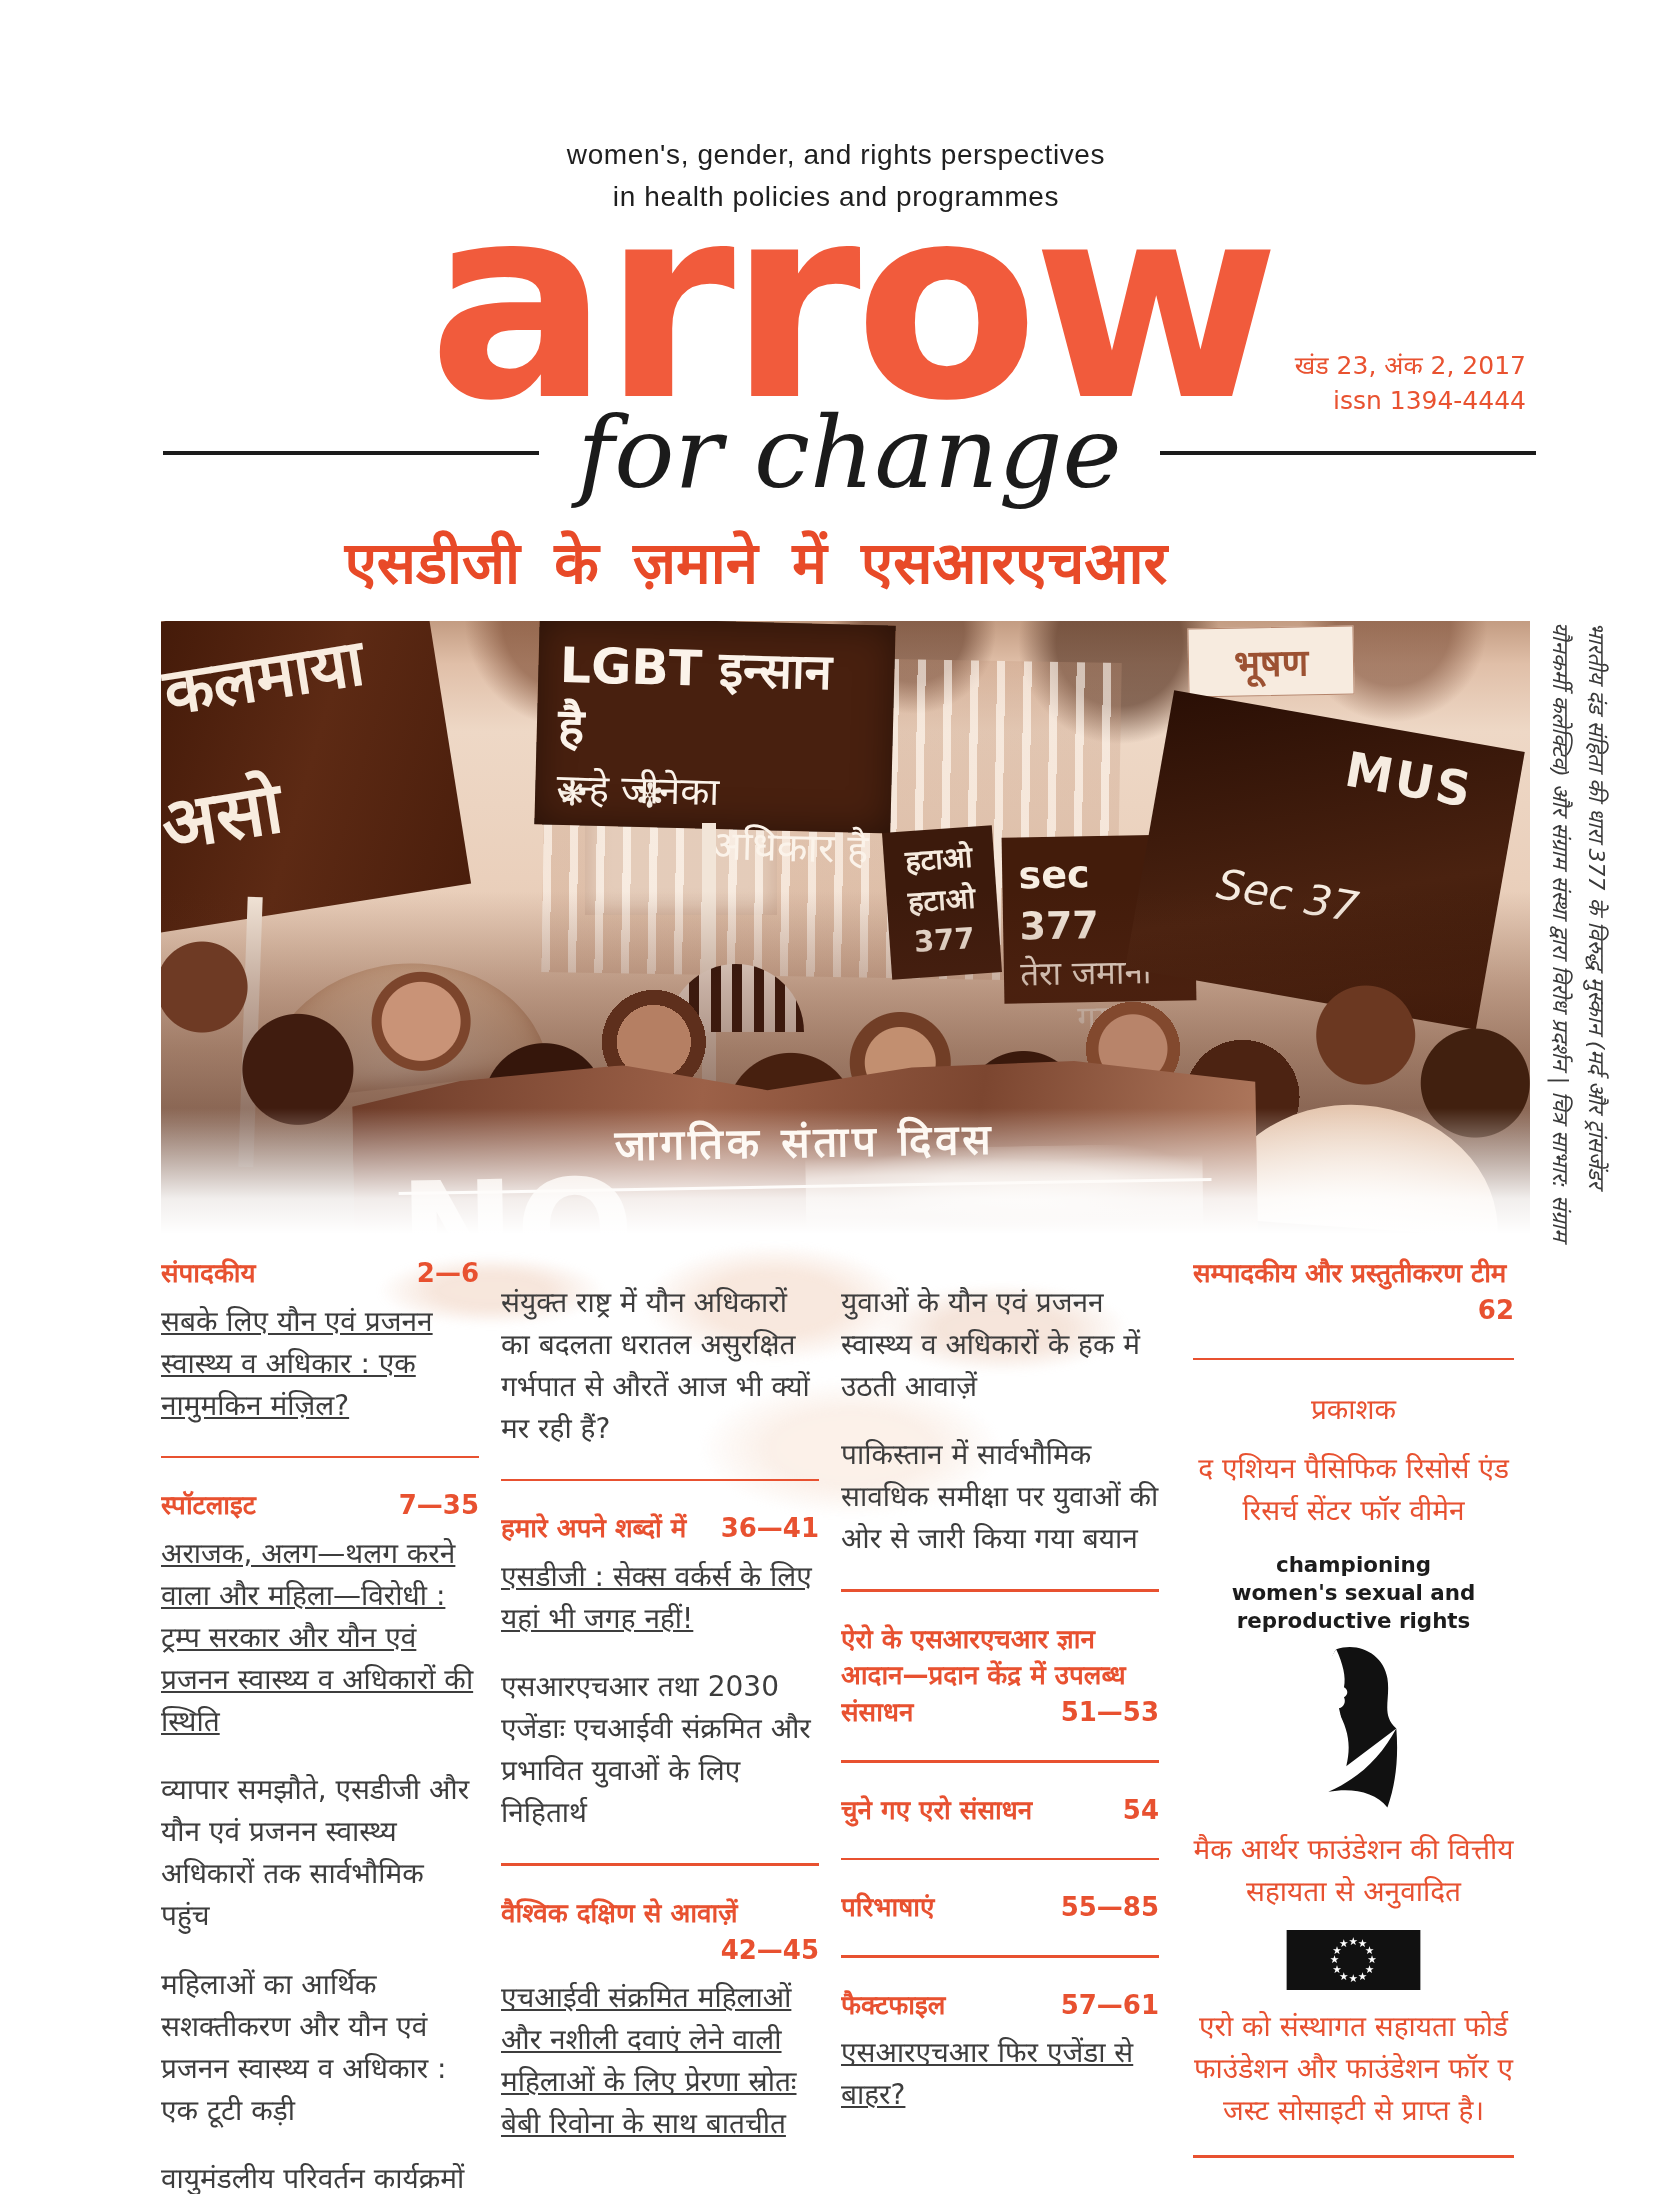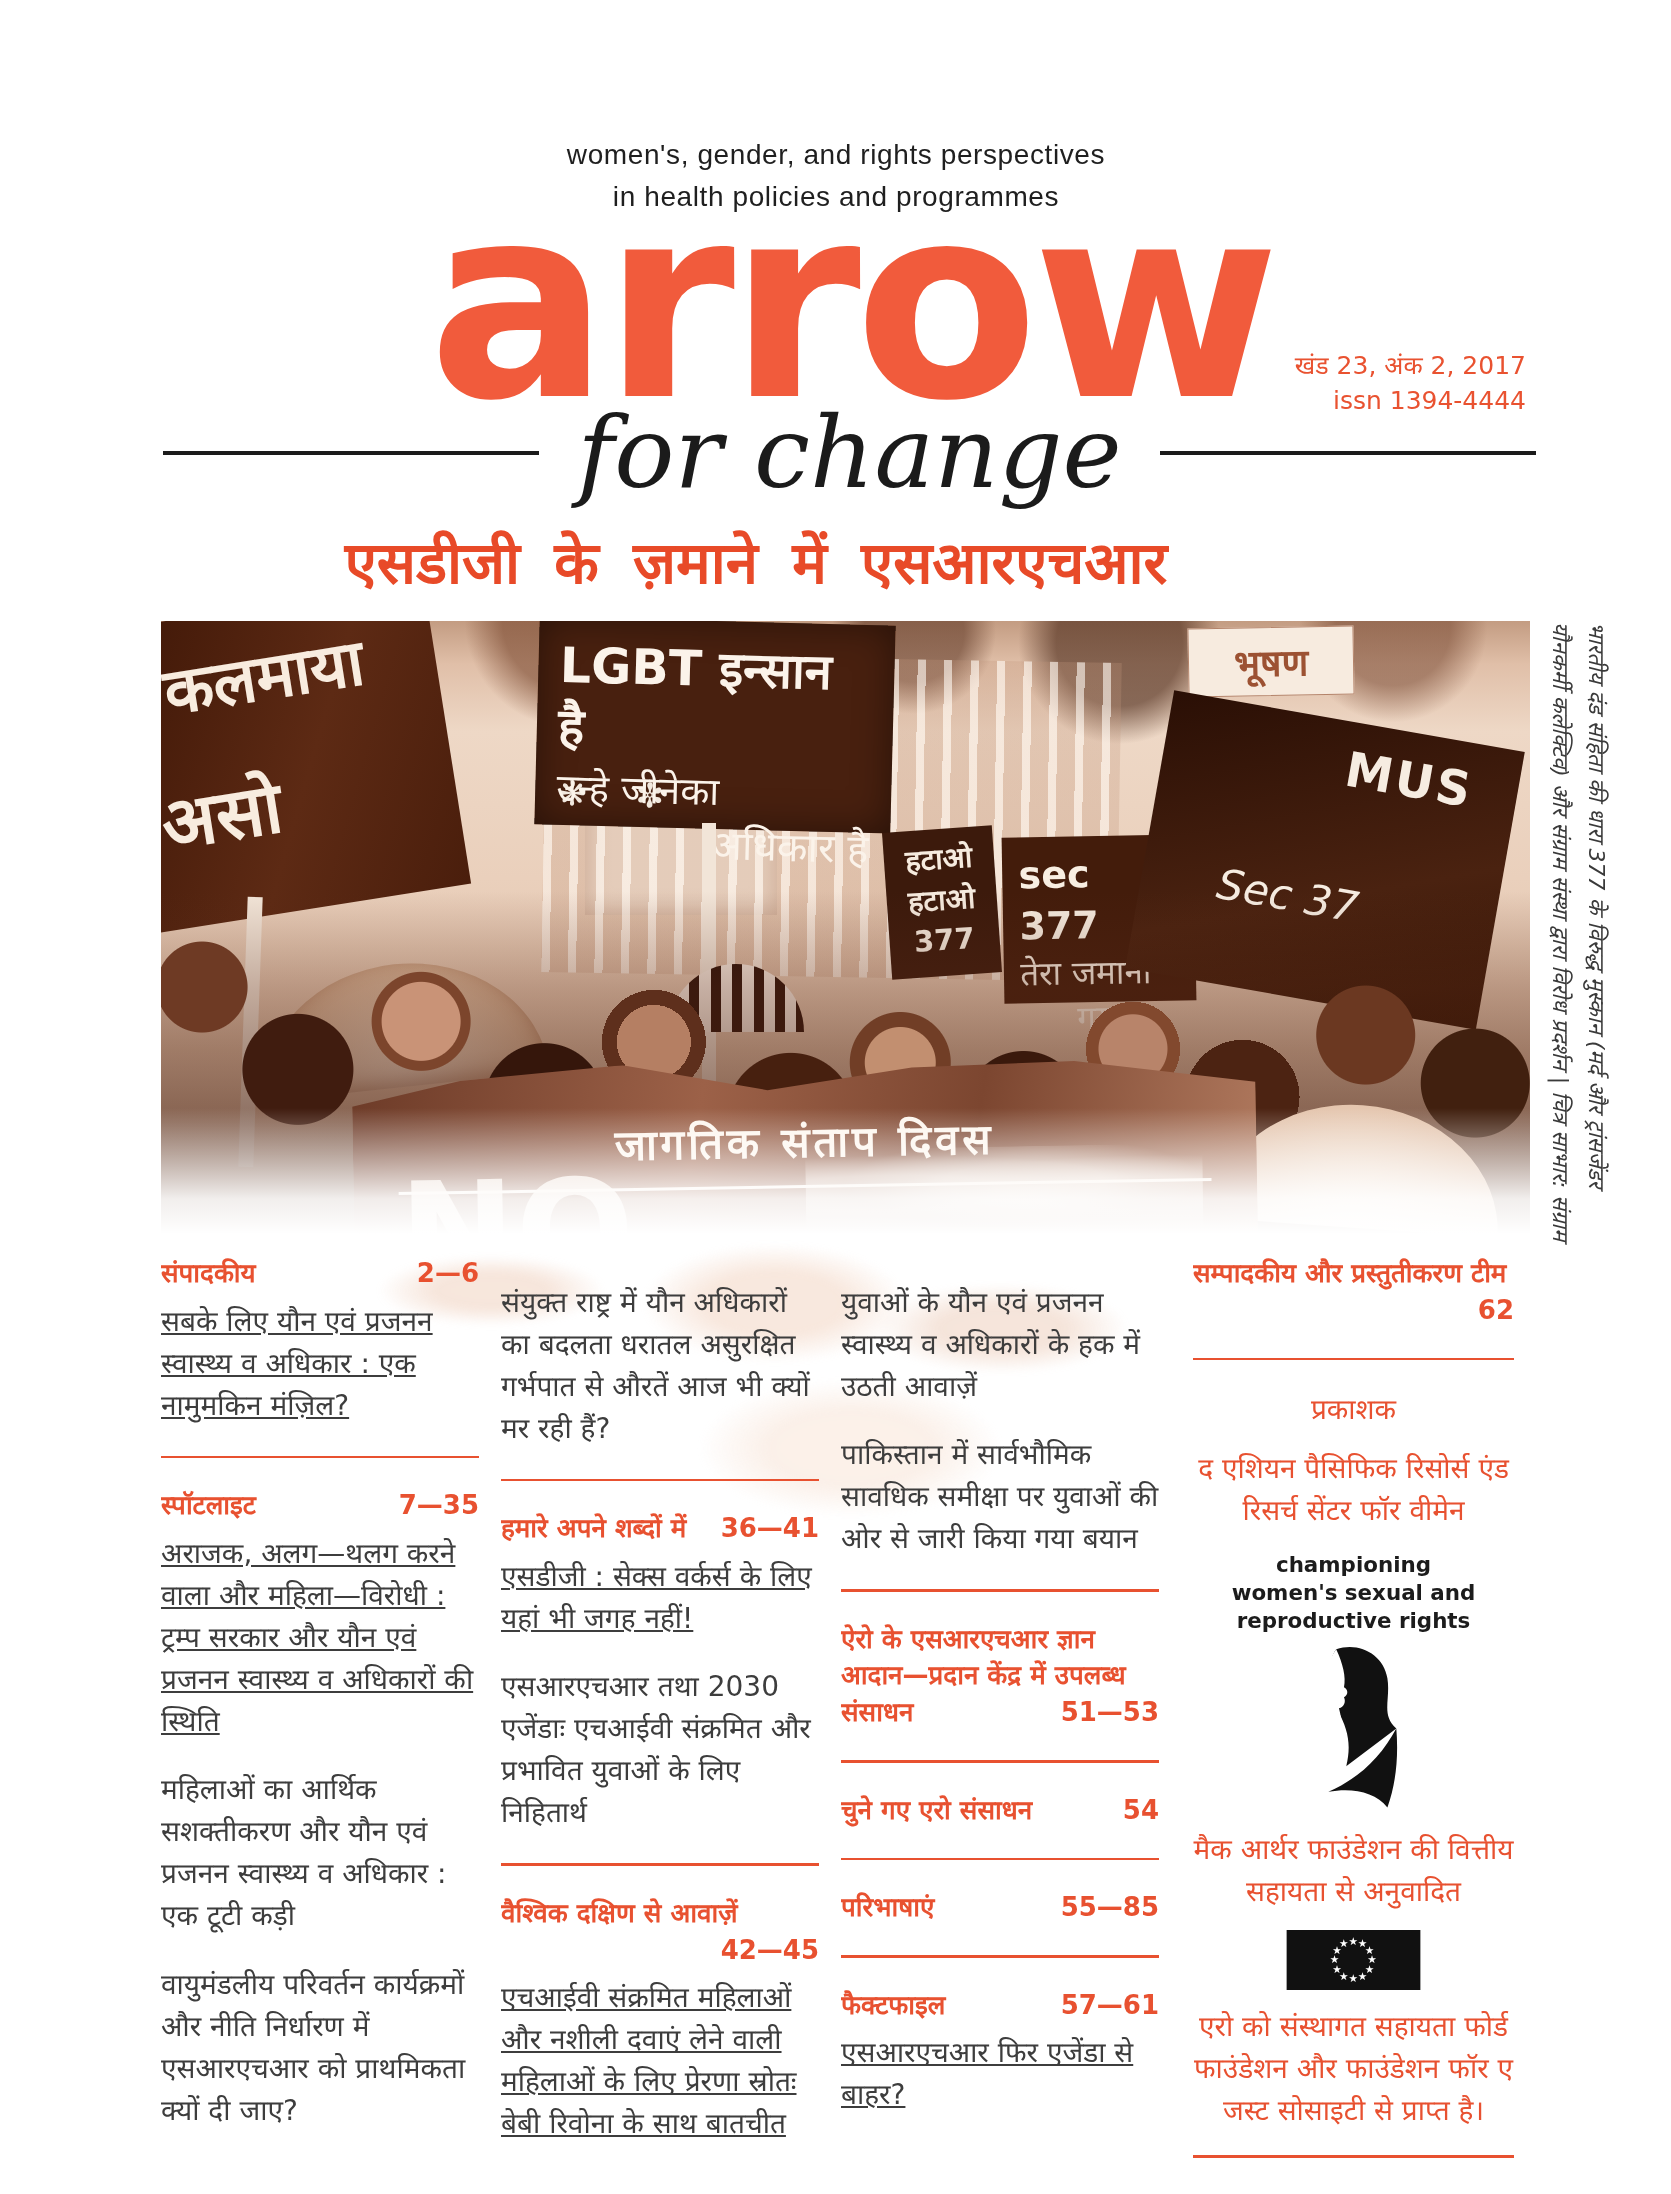--- a/index.html
+++ b/index.html
@@ -219,20 +219,21 @@
   </div>
 
   <div class="ph-ghost"></div>
 
   <div class="toc-col col-1">
       <div class="toc-h"><span>संपादकीय</span><span class="pg">2—6</span></div>
       <div class="toc-item">सबके लिए यौन एवं प्रजनन स्वास्थ्य व अधिकार : एक नामुमकिन मंज़िल?</div>
       <div class="toc-rule"></div>
       <div class="toc-h"><span>स्पॉटलाइट</span><span class="pg">7—35</span></div>
       <div class="toc-item">अराजक, अलग—थलग करने वाला और महिला—विरोधी : ट्रम्प सरकार और यौन एवं प्रजनन स्वास्थ्य व अधिकारों की स्थिति</div>
+      <div class="toc-item">व्यापार समझौते, एसडीजी और यौन एवं प्रजनन स्वास्थ्य अधिकारों तक सार्वभौमिक पहुंच</div>
       <div class="toc-item">महिलाओं का आर्थिक सशक्तीकरण और यौन एवं प्रजनन स्वास्थ्य व अधिकार : एक टूटी कड़ी</div>
       <div class="toc-item">वायुमंडलीय परिवर्तन कार्यक्रमों और नीति निर्धारण में एसआरएचआर को प्राथमिकता क्यों दी जाए?</div>
     </div>
   <div class="toc-col col-2">
       <div class="toc-item">संयुक्त राष्ट्र में यौन अधिकारों का बदलता धरातल असुरक्षित गर्भपात से औरतें आज भी क्यों मर रही हैं?</div>
       <div class="toc-rule"></div>
       <div class="toc-h"><span>हमारे अपने शब्दों में</span><span class="pg">36—41</span></div>
       <div class="toc-item">एसडीजी : सेक्स वर्कर्स के लिए यहां भी जगह नहीं!</div>
       <div class="toc-item">एसआरएचआर तथा 2030 एजेंडाः एचआईवी संक्रमित और प्रभावित युवाओं के लिए निहितार्थ</div>
       <div class="toc-rule"></div>

